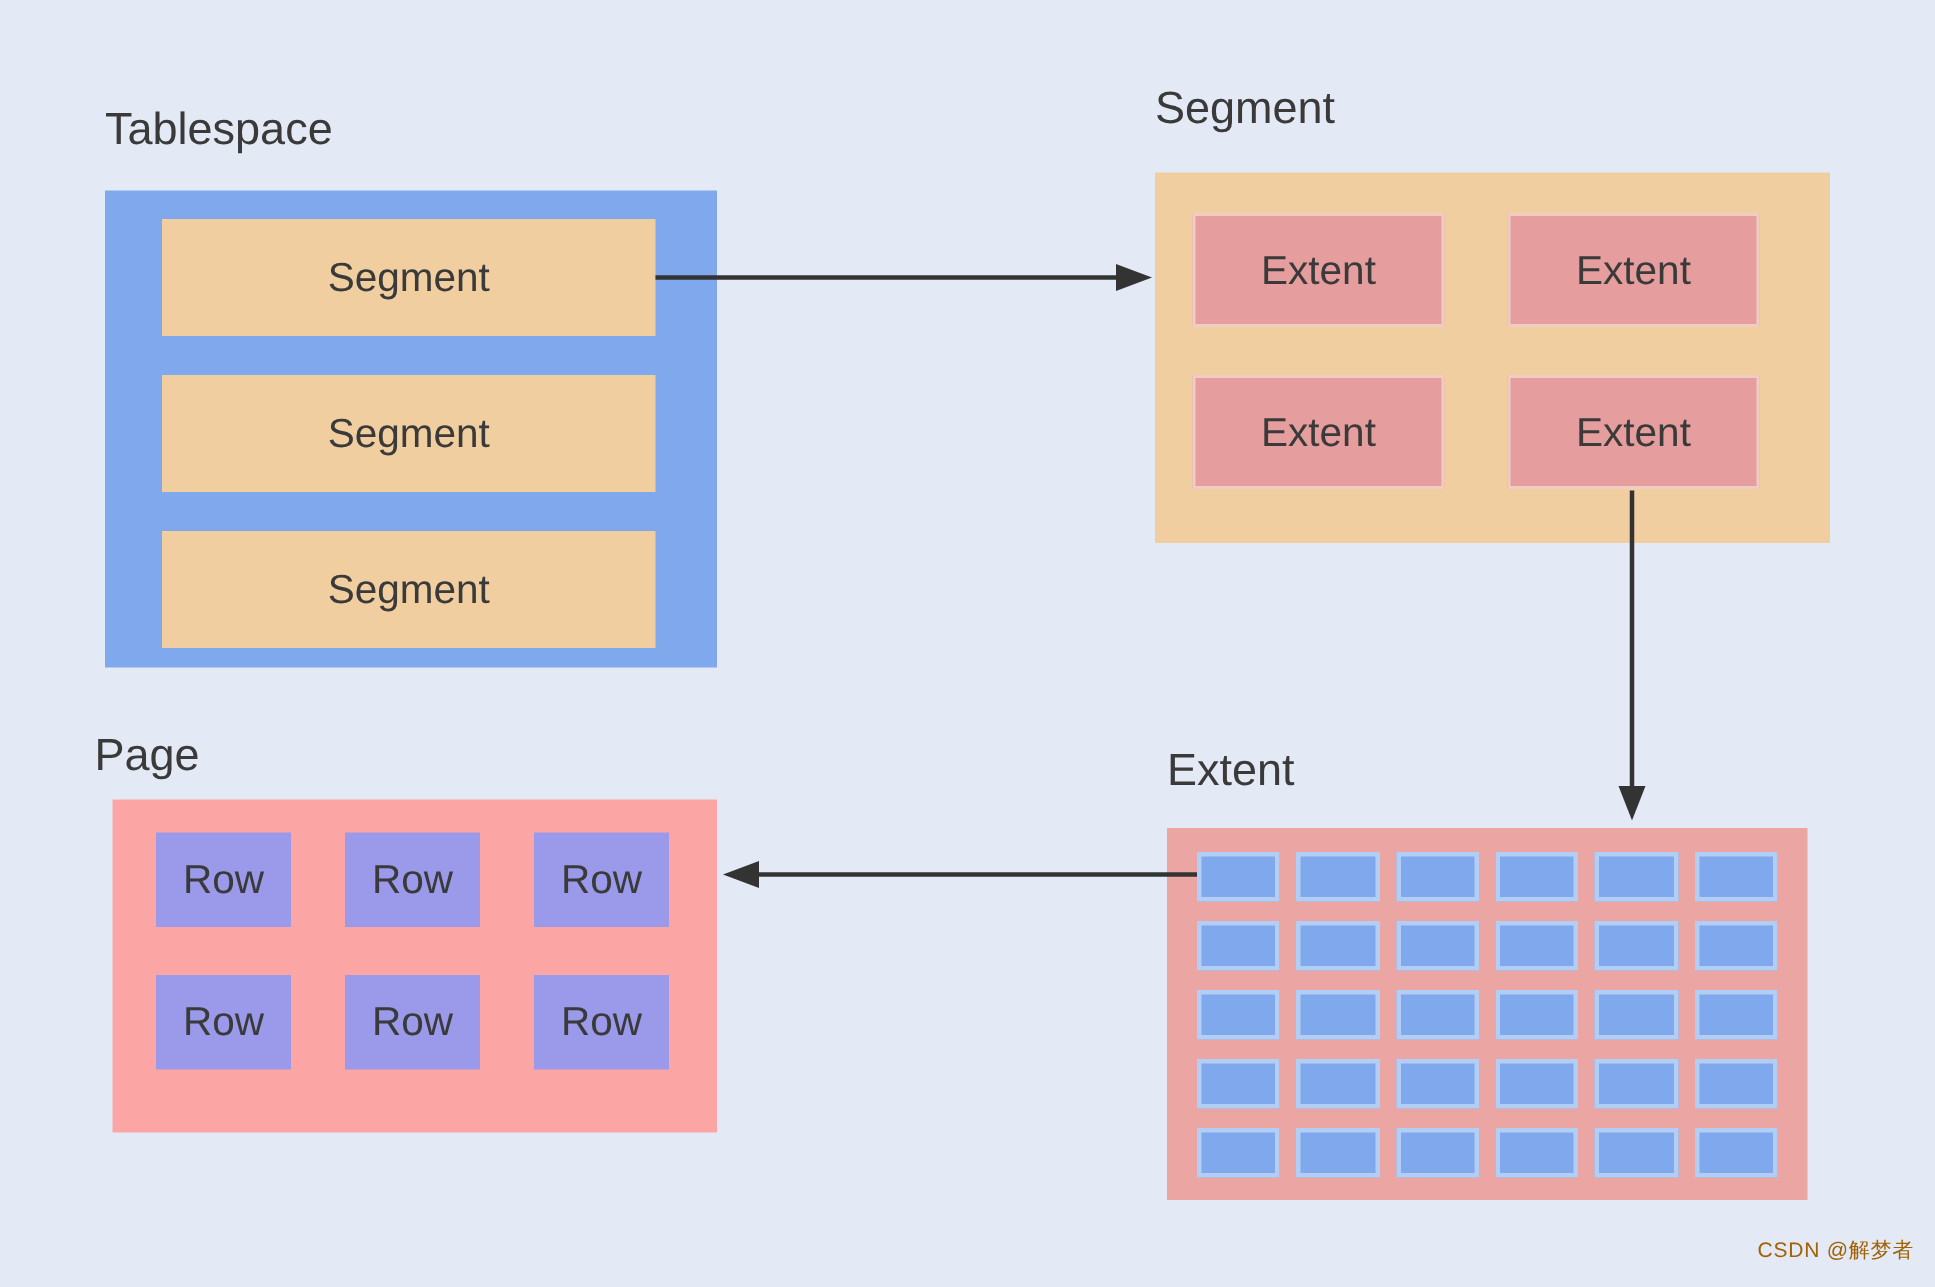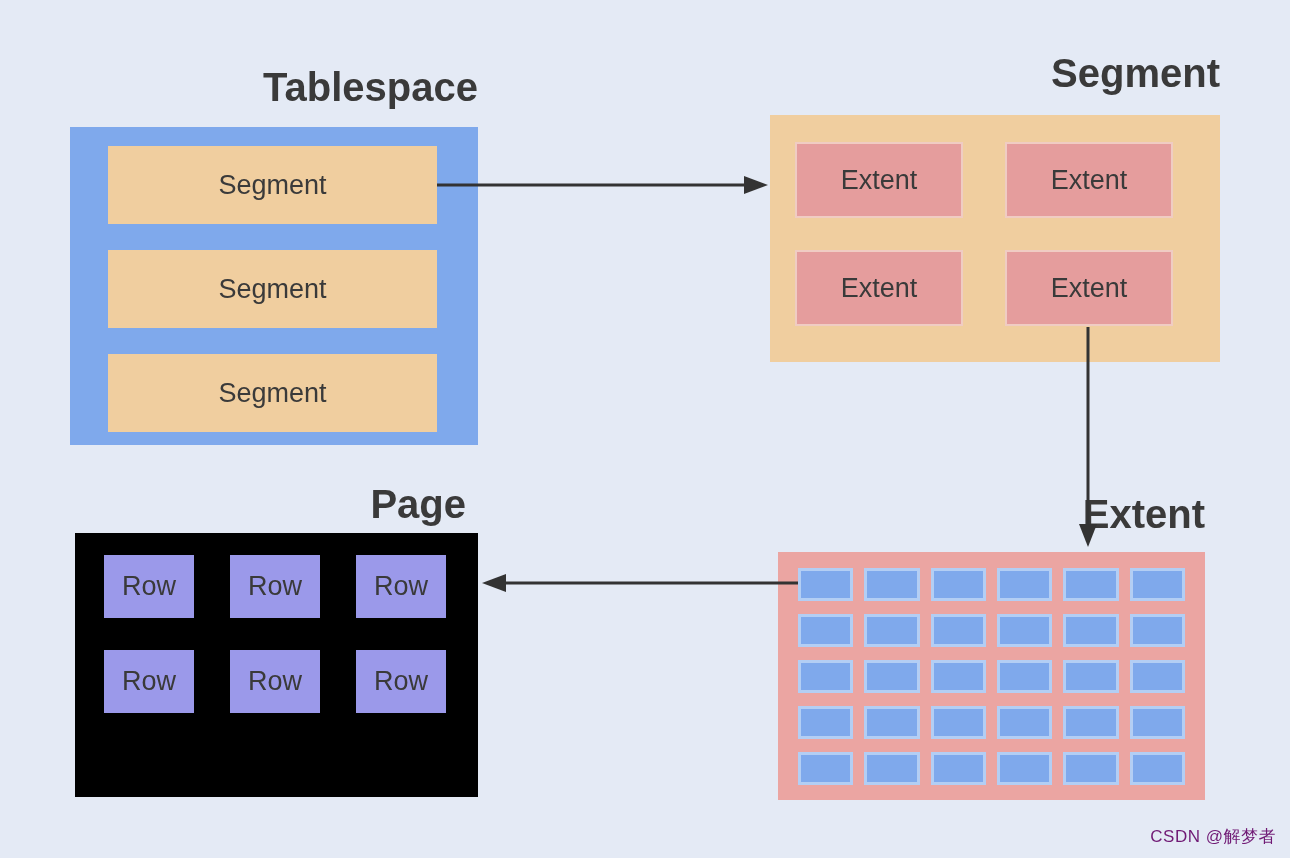--- a/index.html
+++ b/index.html
@@ -9,24 +9,24 @@
   }
   .canvas {
     position: relative;
     width: 1290px;
     height: 858px;
     background: #E4EAF5;
     overflow: hidden;
   }
   .title {
     position: absolute;
-    font-size: 40px;
-    font-weight: 700;
+    font-size: 30px;
+    font-weight: 400;
     color: #3A3A3A;
-    text-align: right;
+    text-align: left;
     line-height: 34px;
   }
   .t-tablespace { left: 70px;  top: 70px;  width: 408px; }
   .t-segment    { left: 770px; top: 56px;  width: 450px; }
   .t-page       { left: 63px;  top: 487px; width: 403px; }
   .t-extent     { left: 778px; top: 497px; width: 427px; }
 
   .box { position: absolute; box-sizing: border-box; }
 
   
@@ -57,22 +57,22 @@
   .extent-item {
     box-sizing: border-box;
     background: #E59D9D;
     border: 2px solid #F0CCC3;
     display: flex; align-items: center; justify-content: center;
     font-size: 27px; font-weight: 500; color: #3A3A3A;
   }
 
   
   .page-box {
-    left: 75px; top: 533px; width: 403px; height: 264px;
-    background: #000000;
+    left: 75px; top: 533px; width: 403px; height: 222px;
+    background: #fca5a5;
     display: grid;
     grid-template-columns: repeat(3, 90px);
     grid-auto-rows: 63px;
     column-gap: 36px; row-gap: 32px;
     padding: 22px 0 0 29px;
   }
   .row-item {
     background: #9B99EA;
     display: flex; align-items: center; justify-content: center;
     font-size: 27px; font-weight: 500; color: #3A3A3A;
@@ -101,22 +101,22 @@
   .arrows {
     position: absolute;
     left: 0; top: 0;
     pointer-events: none;
     z-index: 5;
   }
 
   .watermark {
     position: absolute;
     top: 825px; right: 14px;
-    font-size: 17px;
-    color: #701a75;
+    font-size: 14px;
+    color: #a16207;
     letter-spacing: 0.5px;
   }
 </style>
 </head>
 <body>
 
 <div class="canvas">
 
   <div class="title t-tablespace">Tablespace</div>
   <div class="title t-segment">Segment</div>

